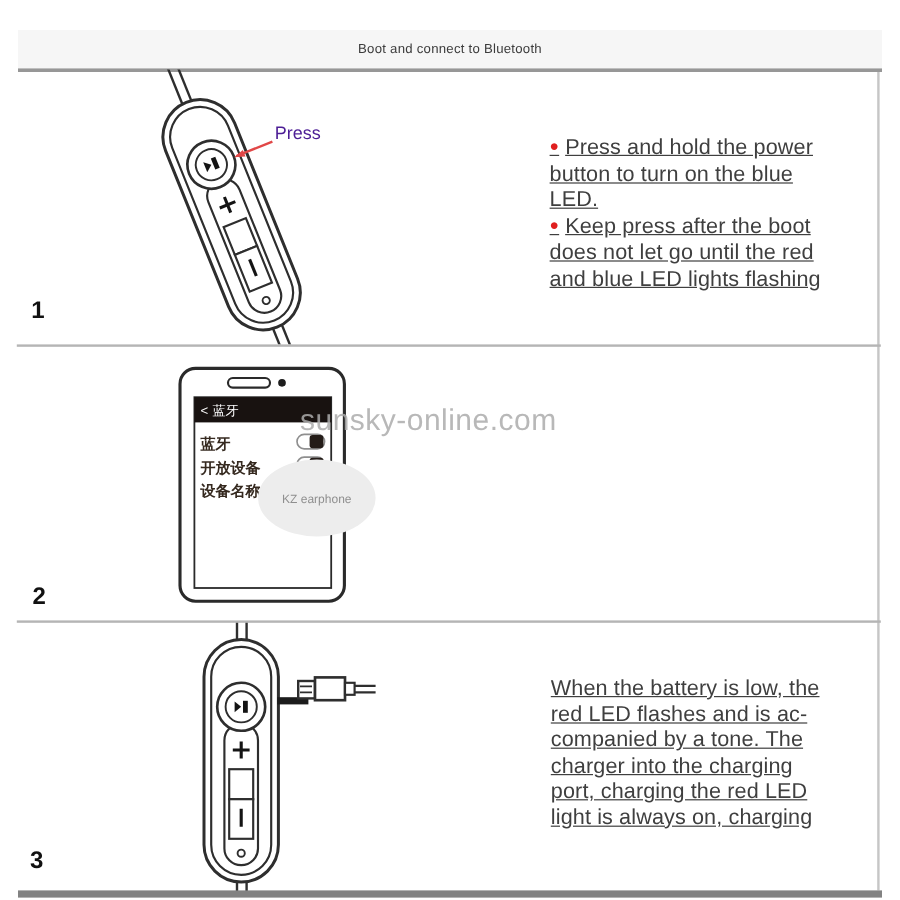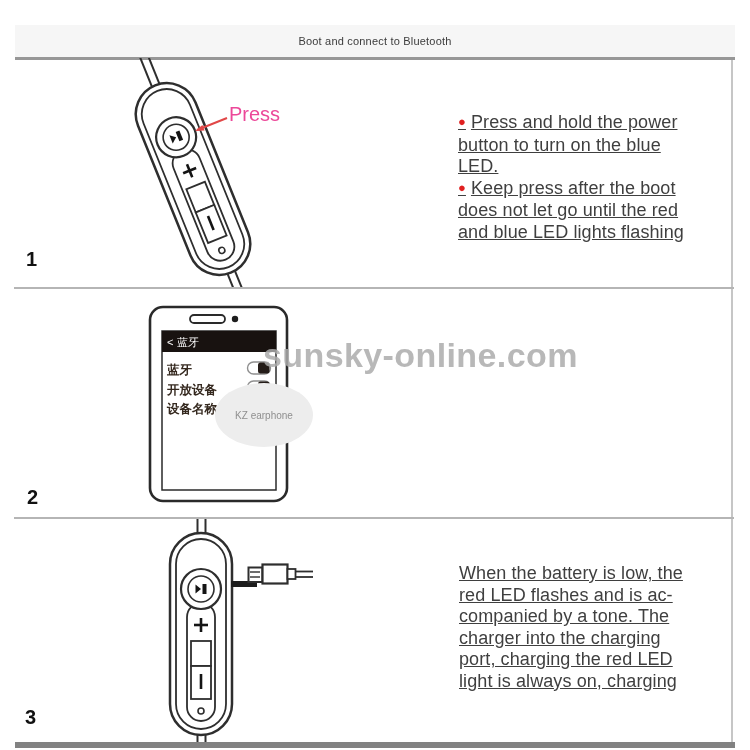--- a/index.html
+++ b/index.html
@@ -19,22 +19,22 @@
   .step-num{font-weight:bold;font-size:20px;color:#111;}
   .n1{left:26px;top:248px;} .n2{left:27px;top:486px;} .n3{left:25px;top:706px;}
 
   .text-block{font-size:18px;line-height:21.6px;color:#3f3f3f;letter-spacing:0.1px;text-decoration:underline;}
   .t1{left:458px;top:112px;width:272px;}
   .t2{left:459px;top:386px;width:275px;}
   .t3{left:459px;top:563px;width:275px;}
   .pre{white-space:pre-line;}
   .bullet{color:#e02020;font-size:13px;margin-right:5px;position:relative;top:-2px;}
 
-  .press-label{left:229px;top:103px;color:#ec4899;font-size:20px;}
-  .watermark{left:263px;top:336px;font-weight:bold;font-size:34px;
+  .press-label{left:229px;top:103px;color:#4c1d95;font-size:15px;}
+  .watermark{left:250px;top:336px;font-weight:normal;font-size:25px;
              color:rgba(172,172,172,0.85);letter-spacing:0.4px;z-index:5;}
 
   svg{overflow:hidden;}
   svg text{font-family:"Liberation Sans","DejaVu Sans",sans-serif;}
   .ph-hdr-txt{font-size:11px;fill:#ffffff;}
   .ph-row-txt{font-size:12.5px;font-weight:bold;fill:#35291f;}
   .ph-bubble-txt{font-size:10px;fill:#8f8f8f;}
 </style>
 </head>
 <body>

